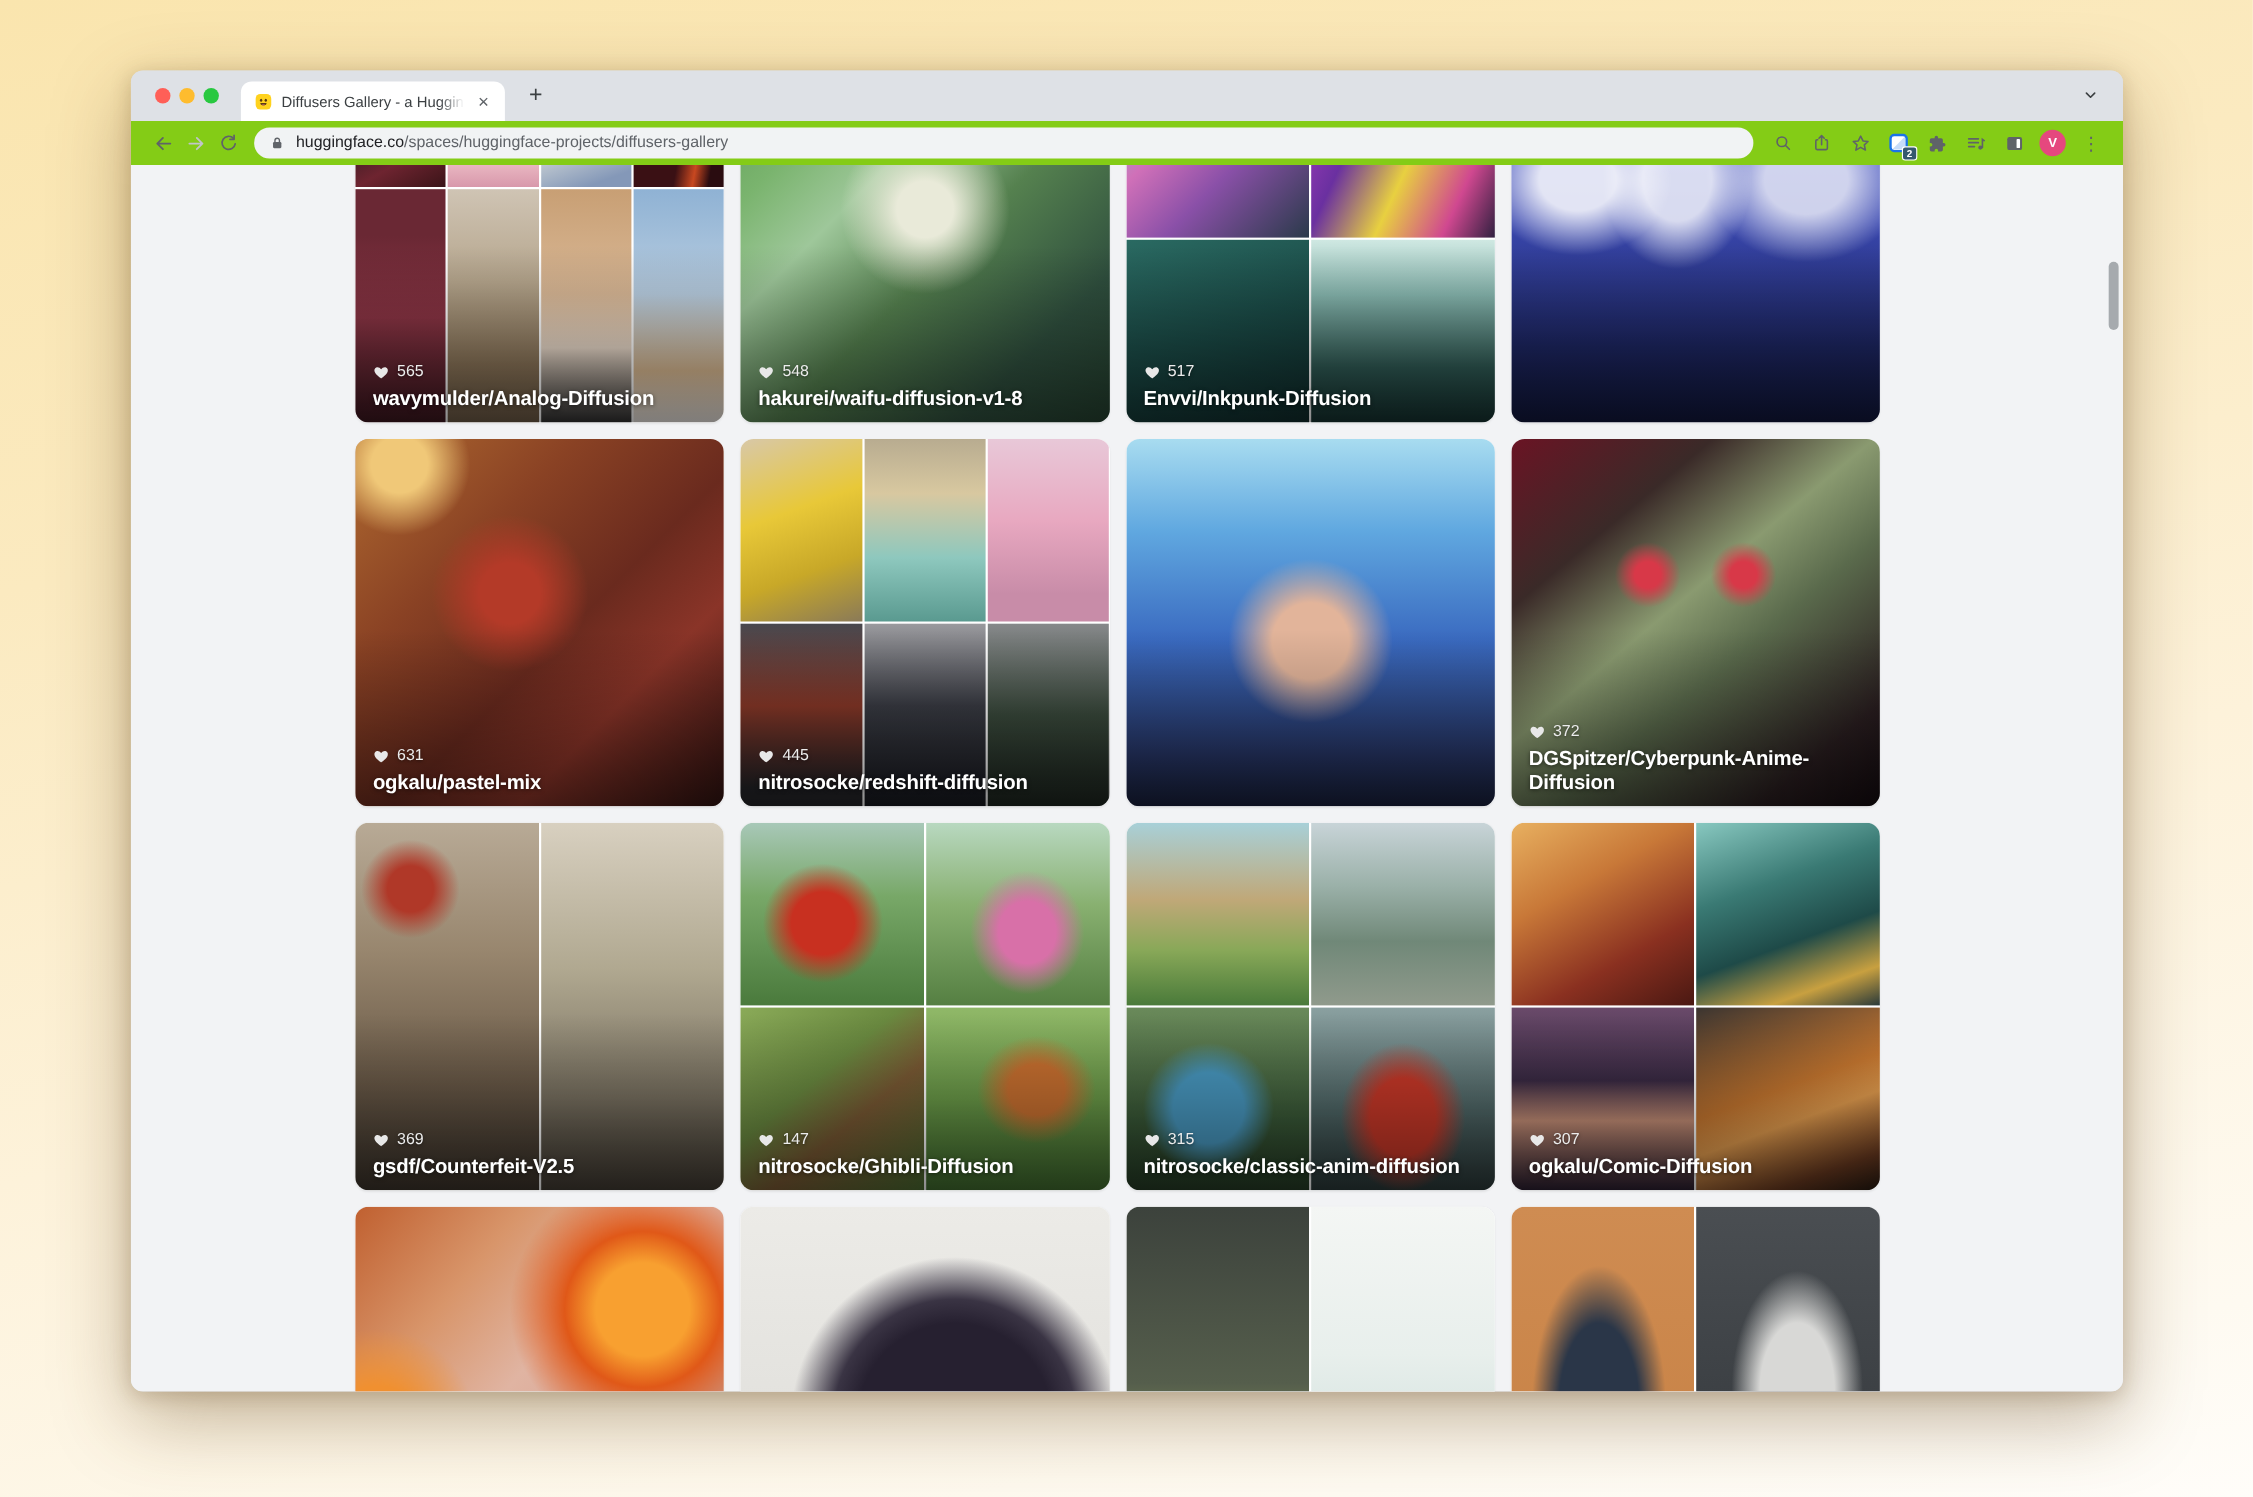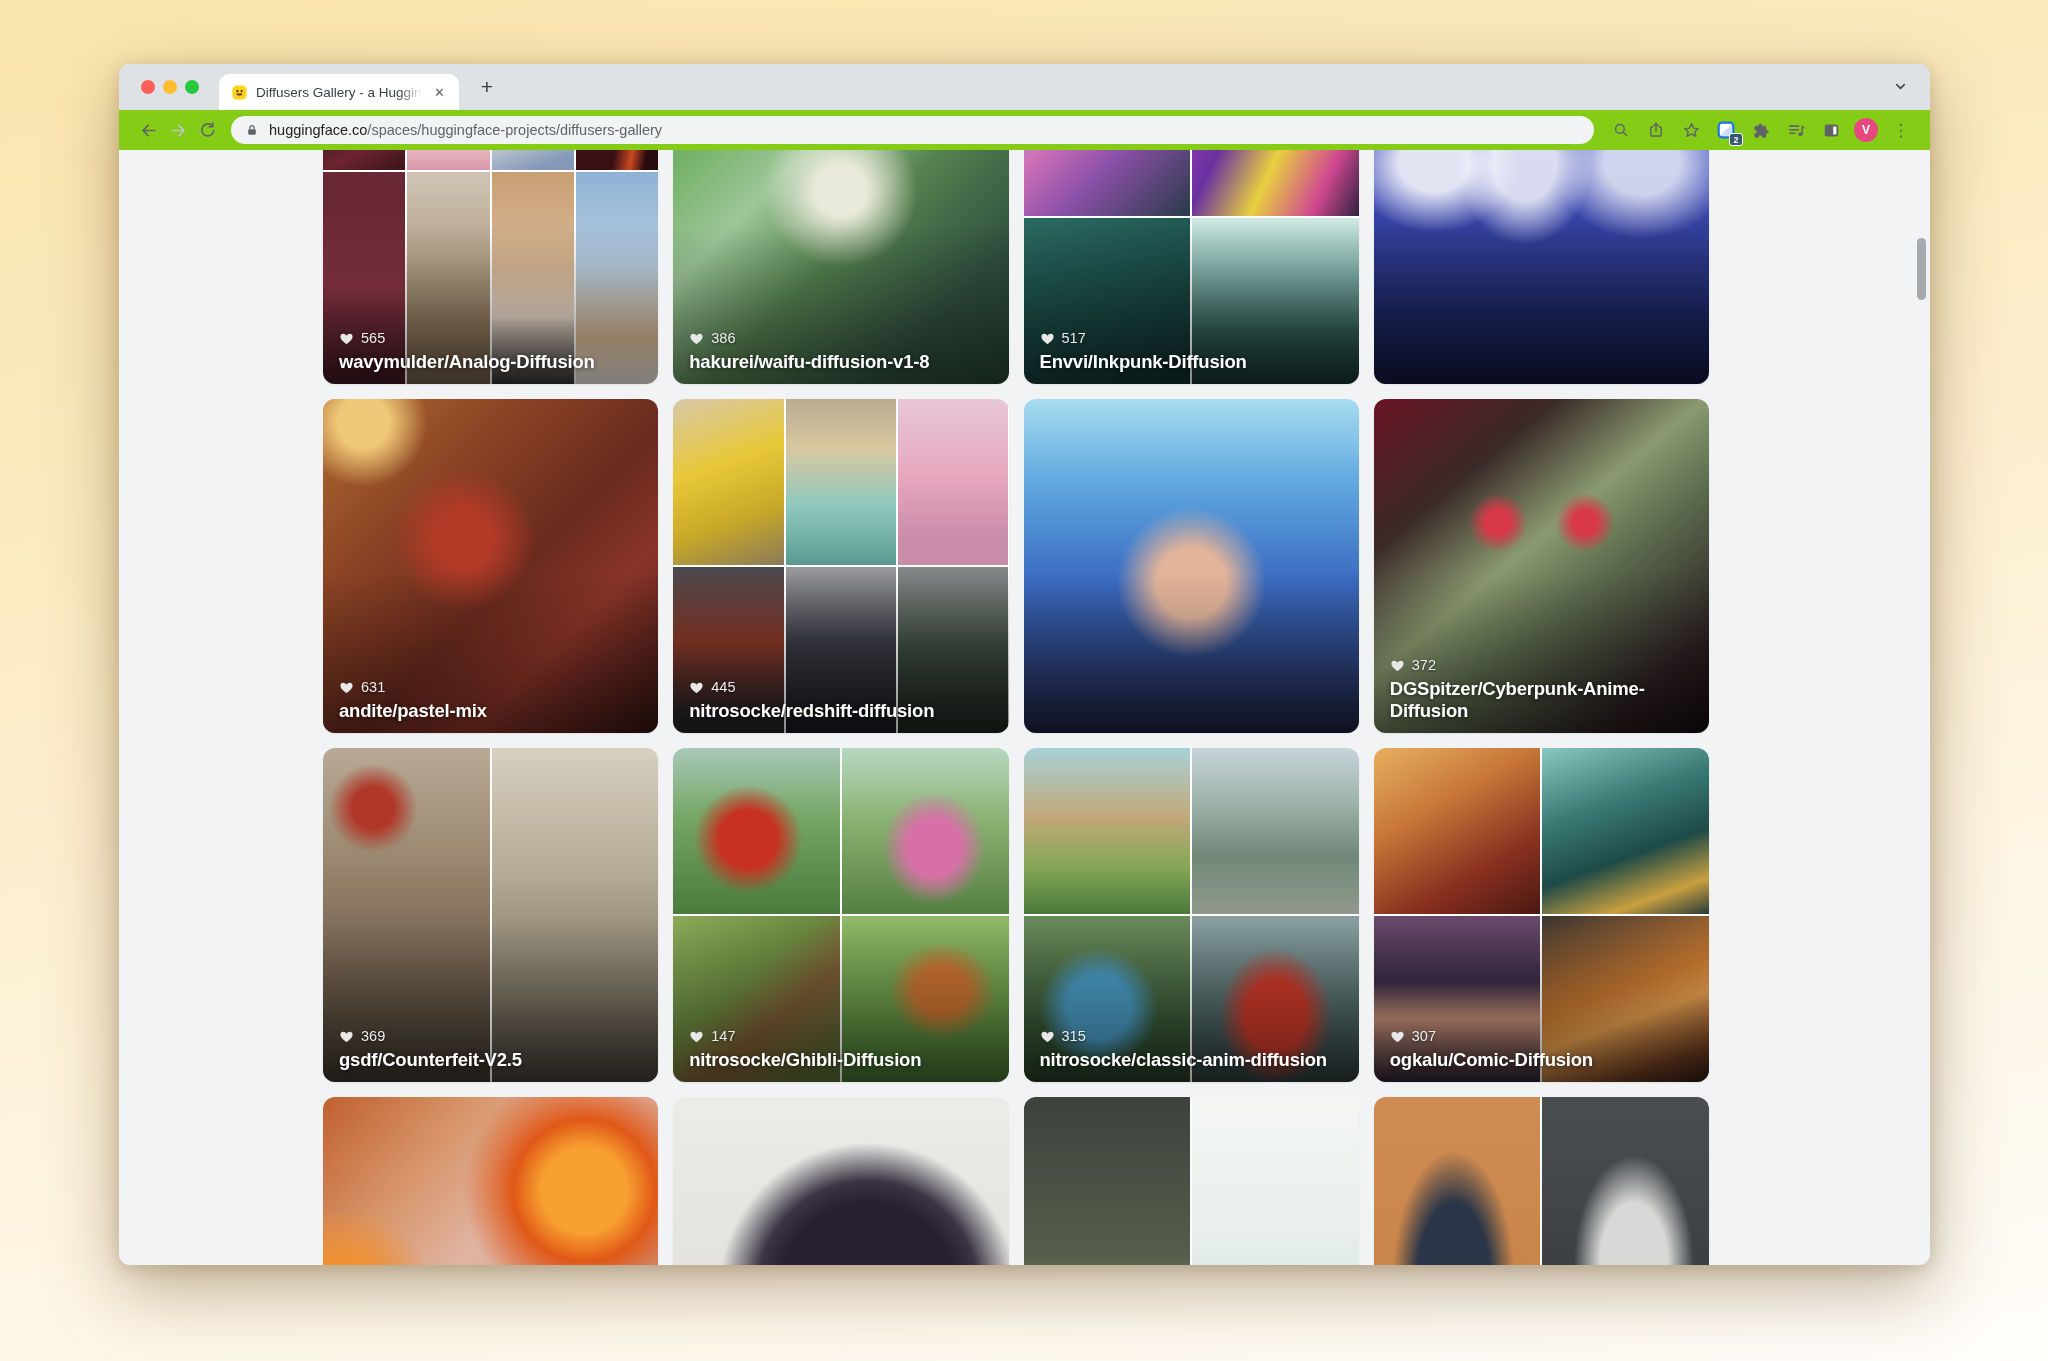--- a/index.html
+++ b/index.html
@@ -237,21 +237,21 @@
   <article class="card">
     <div class="tiles" style="grid-template-columns: repeat(1, 1fr);">
             <div class="tile" style="background: radial-gradient(circle at 50% 42%, rgb(233, 234, 217) 0px, rgb(233, 234, 217) 10%, rgba(0, 0, 0, 0) 30%), linear-gradient(135deg, rgb(93, 154, 85) 0%, rgb(122, 180, 110) 20%, rgb(158, 199, 154) 35%, rgb(85, 129, 79) 55%, rgb(47, 79, 62) 80%, rgb(36, 64, 47));"></div>
           </div>
     <div class="overlay"></div>
     <div class="meta">
       <div class="likes">
         <svg viewBox="0 0 24 24">
           <path d="M12 20.8S4.2 15.7 2.6 11.1C1.4 7.6 3.4 4.4 6.7 4.4c2.2 0 3.8 1.2 5.3 3 1.5-1.8 3.1-3 5.3-3 3.3 0 5.3 3.2 4.1 6.7C19.8 15.7 12 20.8 12 20.8z" fill="#e8e8e8"></path>
         </svg>
-        <span class="count">386</span>
+        <span class="count">548</span>
       </div>
       <div class="model-name">hakurei/waifu-diffusion-v1-8</div>
     </div>
   </article>
 
   <article class="card">
     <div class="tiles" style="grid-template-columns: repeat(2, 1fr);">
             <div class="tile" style="background: linear-gradient(135deg, rgb(102, 216, 216) 0%, rgb(208, 112, 184) 35%, rgb(138, 80, 168) 60%, rgb(42, 58, 74));"></div>
             <div class="tile" style="background: linear-gradient(115deg, rgb(176, 64, 192) 0%, rgb(106, 48, 160) 30%, rgb(232, 208, 64) 55%, rgb(208, 72, 144) 80%, rgb(48, 32, 64));"></div>
             <div class="tile" style="background: linear-gradient(160deg, rgb(42, 106, 98) 0%, rgb(26, 74, 70) 50%, rgb(15, 42, 42));"></div>
@@ -281,21 +281,21 @@
             <div class="tile" style="background: radial-gradient(circle at 12% 7%, rgb(240, 200, 120) 0px, rgb(240, 200, 120) 6%, rgba(0, 0, 0, 0) 15%), radial-gradient(circle at 42% 42%, rgb(180, 58, 40) 0px, rgb(180, 58, 40) 10%, rgba(0, 0, 0, 0) 26%), linear-gradient(135deg, rgb(176, 106, 48) 0%, rgb(138, 66, 36) 30%, rgb(106, 42, 30) 55%, rgb(138, 52, 40) 72%, rgb(46, 18, 16) 100%);"></div>
           </div>
     <div class="overlay"></div>
     <div class="meta">
       <div class="likes">
         <svg viewBox="0 0 24 24">
           <path d="M12 20.8S4.2 15.7 2.6 11.1C1.4 7.6 3.4 4.4 6.7 4.4c2.2 0 3.8 1.2 5.3 3 1.5-1.8 3.1-3 5.3-3 3.3 0 5.3 3.2 4.1 6.7C19.8 15.7 12 20.8 12 20.8z" fill="#e8e8e8"></path>
         </svg>
         <span class="count">631</span>
       </div>
-      <div class="model-name">andite/pastel-mix</div>
+      <div class="model-name">ogkalu/pastel-mix</div>
     </div>
   </article>
 
   <article class="card">
     <div class="tiles" style="grid-template-columns: repeat(3, 1fr);">
             <div class="tile" style="background: linear-gradient(160deg, rgb(216, 200, 168) 0%, rgb(232, 200, 56) 40%, rgb(200, 168, 40) 70%, rgb(138, 122, 88));"></div>
             <div class="tile" style="background: linear-gradient(rgb(184, 172, 144) 0%, rgb(216, 200, 160) 30%, rgb(142, 200, 190) 65%, rgb(90, 154, 144));"></div>
             <div class="tile" style="background: linear-gradient(rgb(232, 200, 216) 0%, rgb(232, 168, 192) 45%, rgb(200, 140, 168) 85%);"></div>
             <div class="tile" style="background: linear-gradient(rgb(72, 72, 78) 0%, rgb(138, 56, 40) 45%, rgb(36, 36, 40) 90%);"></div>
             <div class="tile" style="background: linear-gradient(rgb(154, 154, 158) 0%, rgb(58, 60, 68) 45%, rgb(22, 24, 30));"></div>

